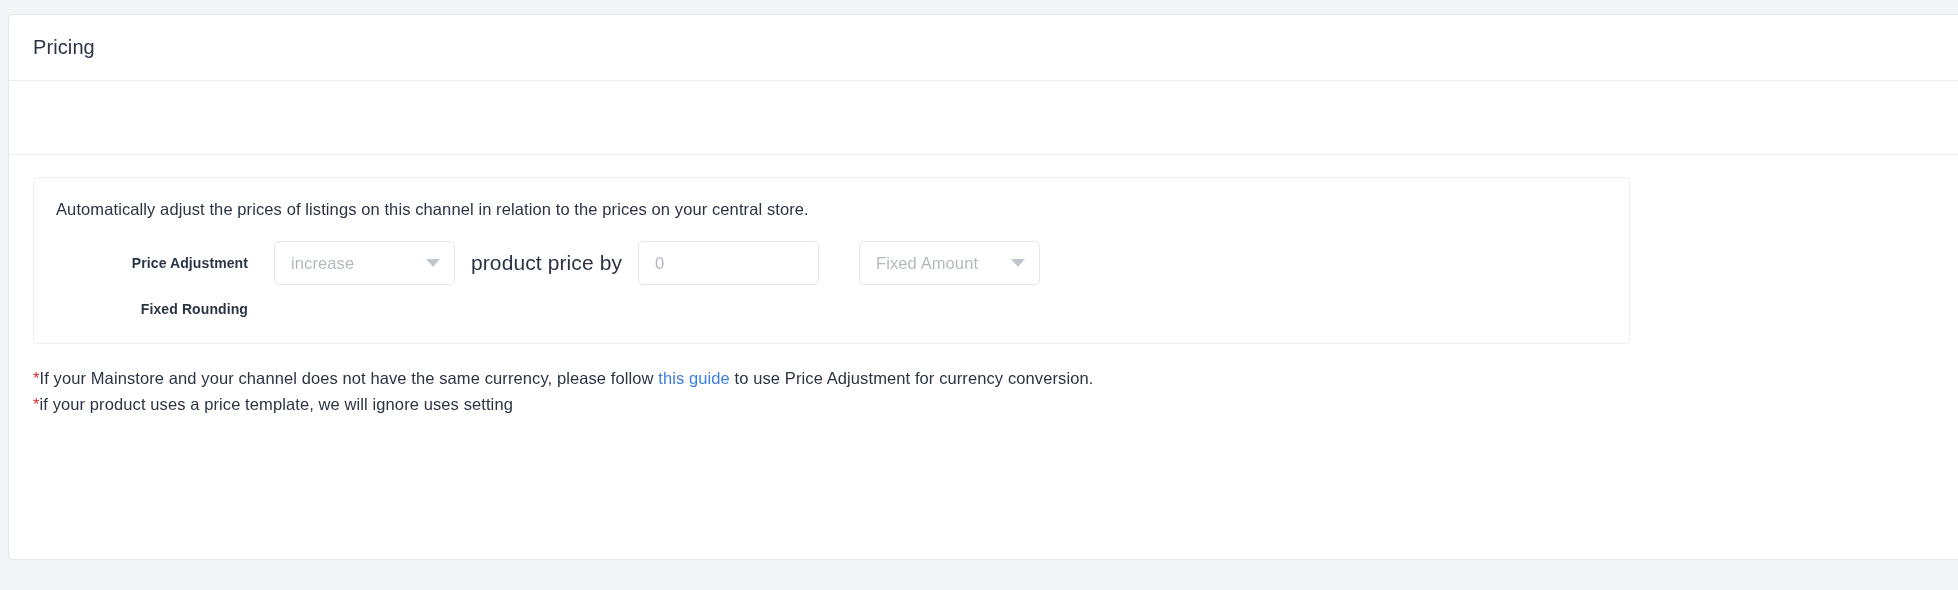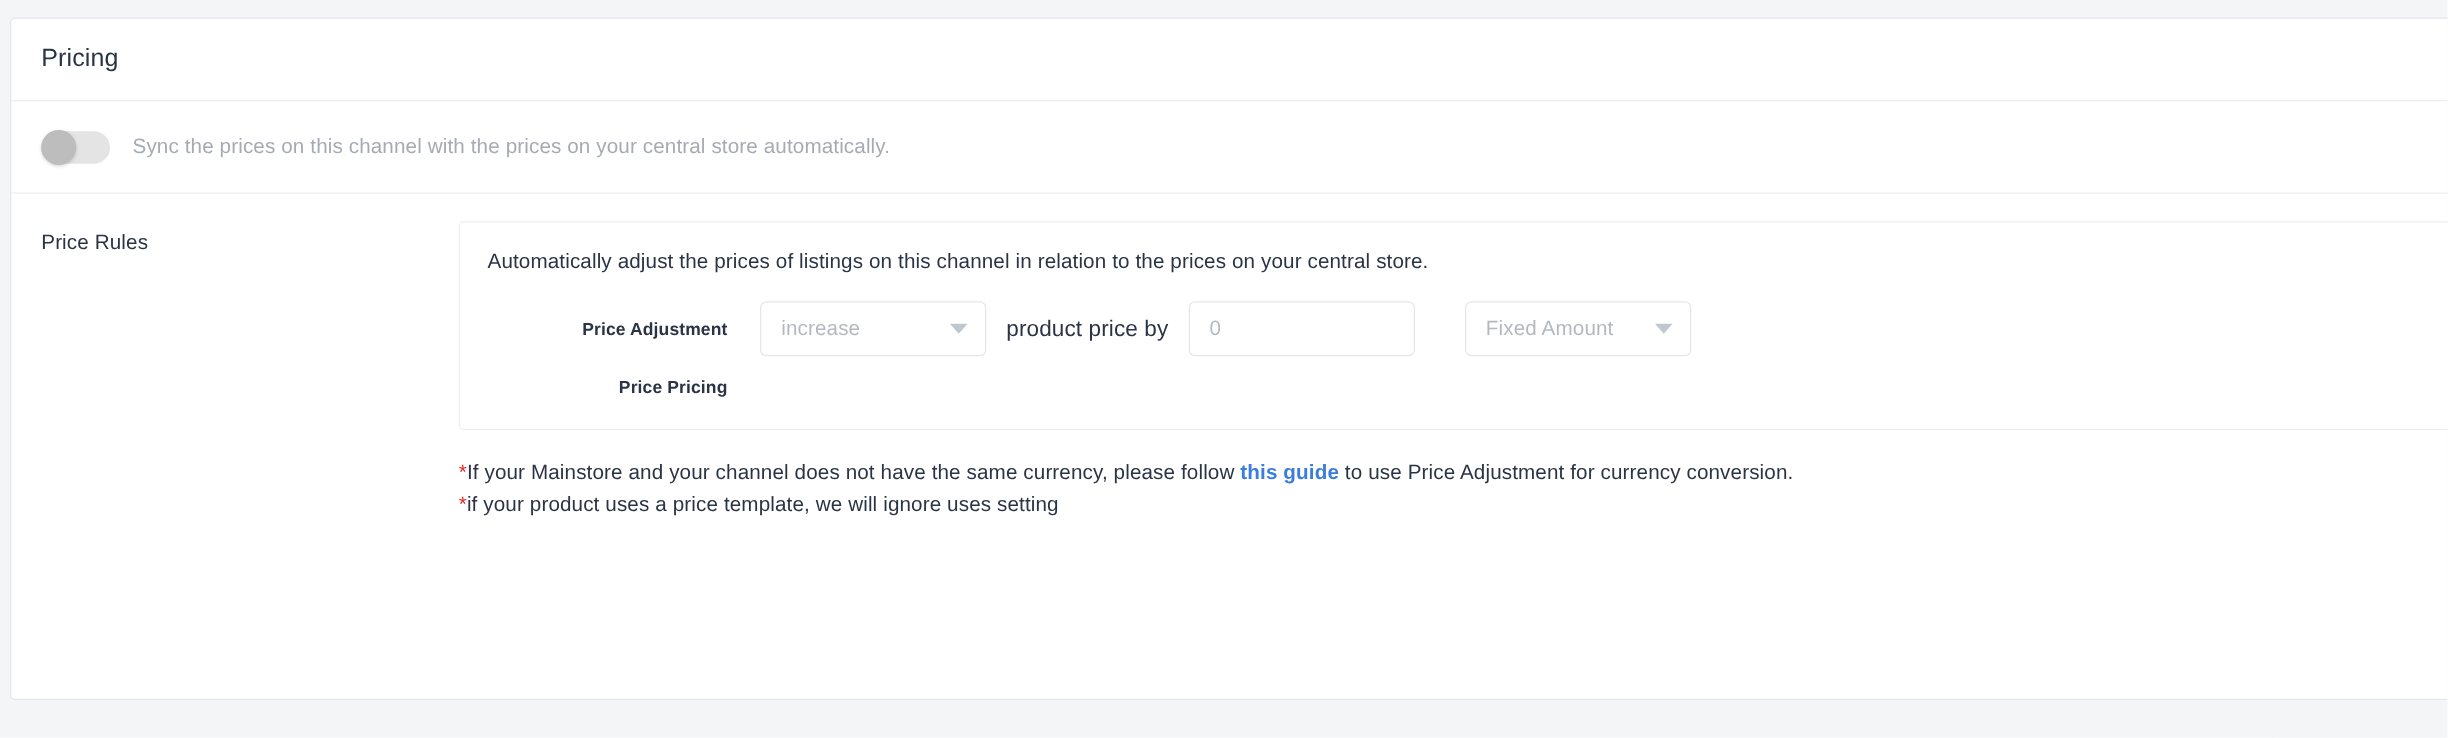--- a/index.html
+++ b/index.html
@@ -174,64 +174,57 @@
   .caret {
     width: 0; height: 0;
     border-left: 7px solid transparent;
     border-right: 7px solid transparent;
     border-top: 8px solid #c2c7ce;
     flex: 0 0 auto;
     margin-left: 8px;
   }
 
   .inline-text {
-    font-size: 18px;
+    font-size: 21px;
     color: #2b3445;
     letter-spacing: 0.1px;
     margin: 0 16px;
     white-space: nowrap;
   }
   .gap-lg { margin-left: 40px; }
 
   
   .footnotes {
     margin-top: 22px;
     padding-left: 0;
   }
   .footnote {
     font-size: 16.5px;
     color: #2b3445;
     letter-spacing: 0.1px;
     line-height: 1.55;
   }
   .asterisk { color: #e02b27; }
-  .link { color: #3b7ddd; text-decoration: none; cursor: pointer; font-weight: bold; }
+  .link { color: #3b7ddd; text-decoration: none; cursor: pointer; }
 </style>
 </head>
 <body>
 
 <div class="page">
 
   <div class="card">
 
     <div class="card-header">
       <span class="card-title">Pricing</span>
     </div>
 
     <div class="row sync-row row-divider">
-      <div class="sync-content">
-        <div class="toggle">
-          <div class="knob"></div>
-        </div>
-        <span class="sync-desc">Sync the prices on this channel with the prices on your central store automatically.</span>
-      </div>
     </div>
 
     <div class="row rules-row">
-      <div class="row-label">Price Rules</div>
 
       <div class="rules-content">
 
         <div class="rules-panel">
           <div class="rules-intro">Automatically adjust the prices of listings on this channel in relation to the prices on your central store.</div>
 
           <div class="field-row">
             <div class="field-label">Price Adjustment</div>
 
             <div class="control select">
@@ -245,21 +238,21 @@
               <span>0</span>
             </div>
 
             <div class="control select gap-lg">
               <span>Fixed Amount</span>
               <span class="caret"></span>
             </div>
           </div>
 
           <div class="field-row">
-            <div class="field-label">Price Pricing</div>
+            <div class="field-label">Fixed Rounding</div>
 
           </div>
         </div>
 
         <div class="footnotes">
           <div class="footnote"><span class="asterisk">*</span><span>If your Mainstore and your channel does not have the same currency, please follow </span><a class="link">this guide</a><span> to use Price Adjustment for currency conversion.</span></div>
           <div class="footnote"><span class="asterisk">*</span><span>if your product uses a price template, we will ignore uses setting</span></div>
         </div>
 
       </div>

